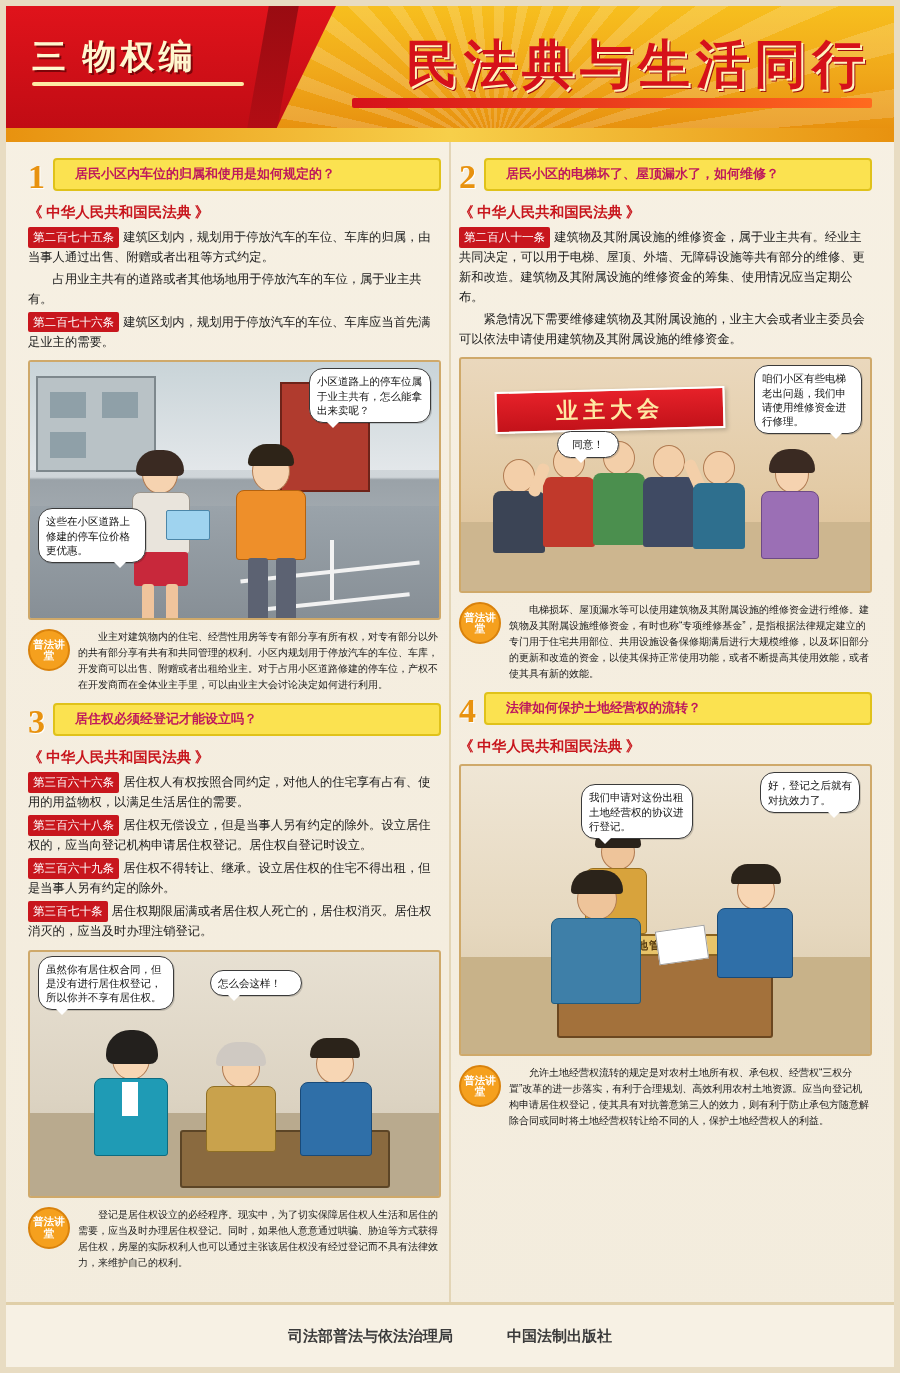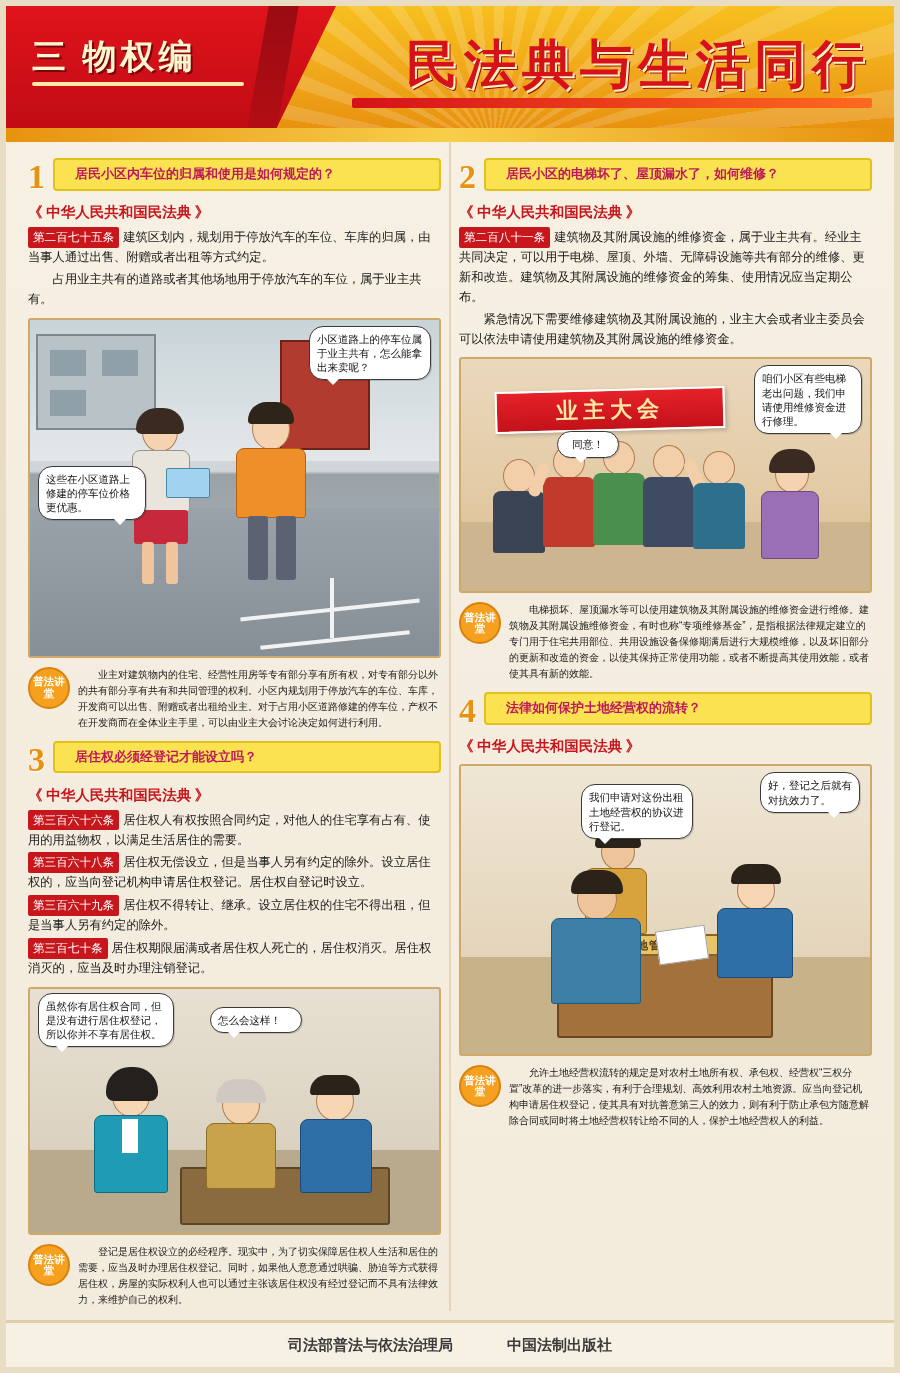--- a/index.html
+++ b/index.html
@@ -126,21 +126,21 @@
   .indent { text-indent: 2em; display: block; }
   
   .illus {
     position: relative;
     margin-top: 8px;
     border: 2px solid #cfa96a;
     border-radius: 3px;
     overflow: hidden;
     background: #ddd;
   }
-  .illus.one { height: 340px; background: linear-gradient(180deg,#dfe3e6 0%,#cfd5d9 45%,#9aa2a8 46%,#b9bfc4 100%); }
+  .illus.one { height: 260px; background: linear-gradient(180deg,#dfe3e6 0%,#cfd5d9 45%,#9aa2a8 46%,#b9bfc4 100%); }
   .illus.two { height: 236px; background: linear-gradient(180deg,#ead8bd 0%,#e3cba6 55%,#d9bc92 100%); }
   .illus.three { height: 248px; background: linear-gradient(180deg,#e7e0d2 0%,#dcd3c2 60%,#cfc5b2 100%); }
   .illus.four { height: 292px; background: linear-gradient(180deg,#efe6d5 0%,#e6d8bf 55%,#d8c6a6 100%); }
   
   .bubble {
     position: absolute;
     background: #fff;
     border: 1.6px solid #3a3a3a;
     border-radius: 14px;
     padding: 5px 7px;
@@ -196,21 +196,21 @@
     text-align: center;
     font-family: "Liberation Serif", serif;
     padding: 3px;
   }
   .explain-text {
     font-size: 10px; line-height: 1.6; color: #1a1a1a; text-indent: 2em;
   }
   
   .footer {
     position: absolute; left: 0; right: 0; bottom: 0;
-    height: 47px;
+    height: 65px;
     display: flex; align-items: center; justify-content: center; gap: 54px;
     font-size: 15px; font-weight: bold; color: #3b3b3b;
     border-top: 3px solid #e0cfa8;
     background: #f7f1e4;
   }
   .side-rule {
     position: absolute; top: 136px; bottom: 56px; left: 50%;
     width: 2px; background: #e3d5b6; transform: translateX(-1px);
   }
 </style>
@@ -243,20 +243,23 @@
           <div class="sec-title">居民小区内车位的归属和使用是如何规定的？</div>
         </div>
         <div class="law-head">《 中华人民共和国民法典 》</div>
         <div class="clauses">
           <div class="clause">
             <span class="tag">第二百七十五条</span><span>建筑区划内，规划用于停放汽车的车位、车库的归属，由当事人通过出售、附赠或者出租等方式约定。</span>
           </div>
           <div class="clause">
             <span class="indent">占用业主共有的道路或者其他场地用于停放汽车的车位，属于业主共有。</span>
           </div>
+          <div class="clause">
+            <span class="tag">第二百七十六条</span><span>建筑区划内，规划用于停放汽车的车位、车库应当首先满足业主的需要。</span>
+          </div>
         </div>
 
         <div class="illus one">
 
           <div style="position:absolute;left:0;top:0;width:100%;height:42%;background:linear-gradient(180deg,#c9d4d8,#e3e7ea);"></div>
           <div style="position:absolute;left:6px;top:14px;width:120px;height:96px;background:#b9c2c6;border:2px solid #7e888d;"></div>
           <div style="position:absolute;left:20px;top:30px;width:36px;height:26px;background:#8fa0a8;"></div>
           <div style="position:absolute;left:72px;top:30px;width:36px;height:26px;background:#8fa0a8;"></div>
           <div style="position:absolute;left:20px;top:70px;width:36px;height:26px;background:#8fa0a8;"></div>
           <div style="position:absolute;left:250px;top:20px;width:90px;height:110px;background:#b03b2e;border:2px solid #6e2319;"></div>

